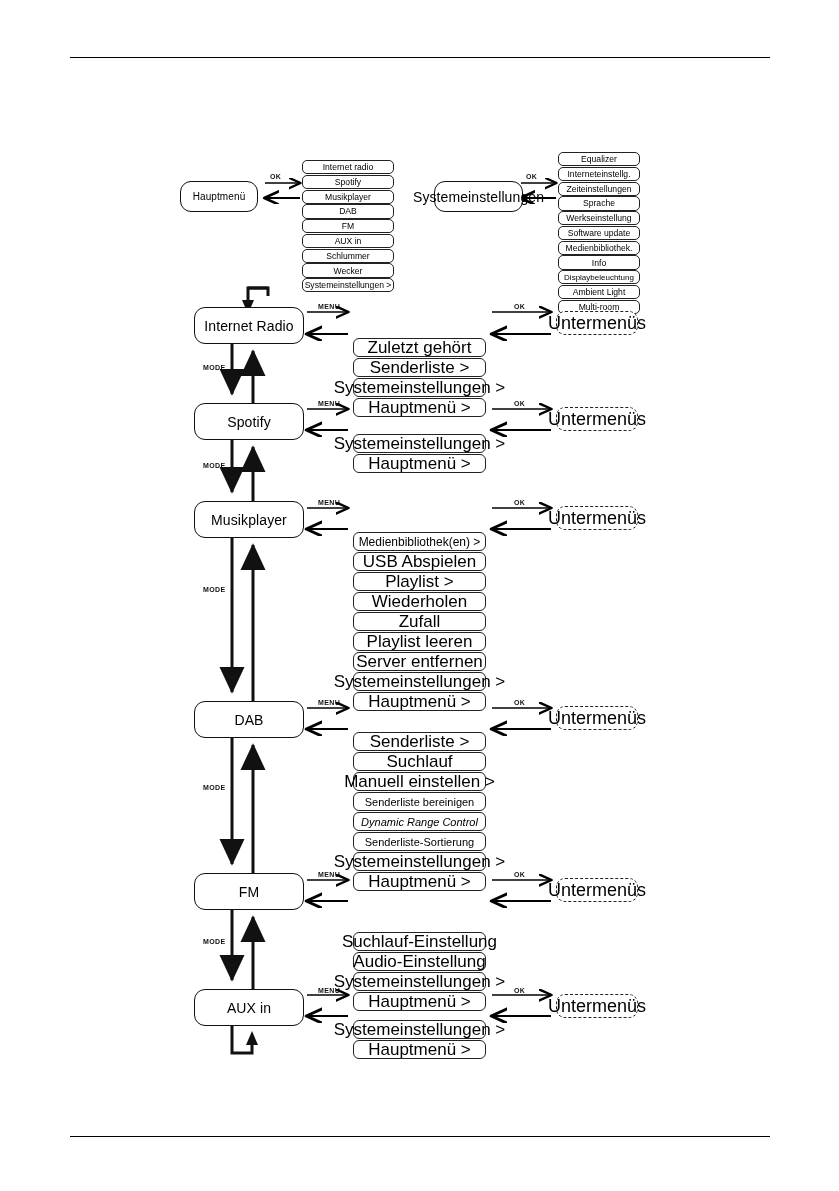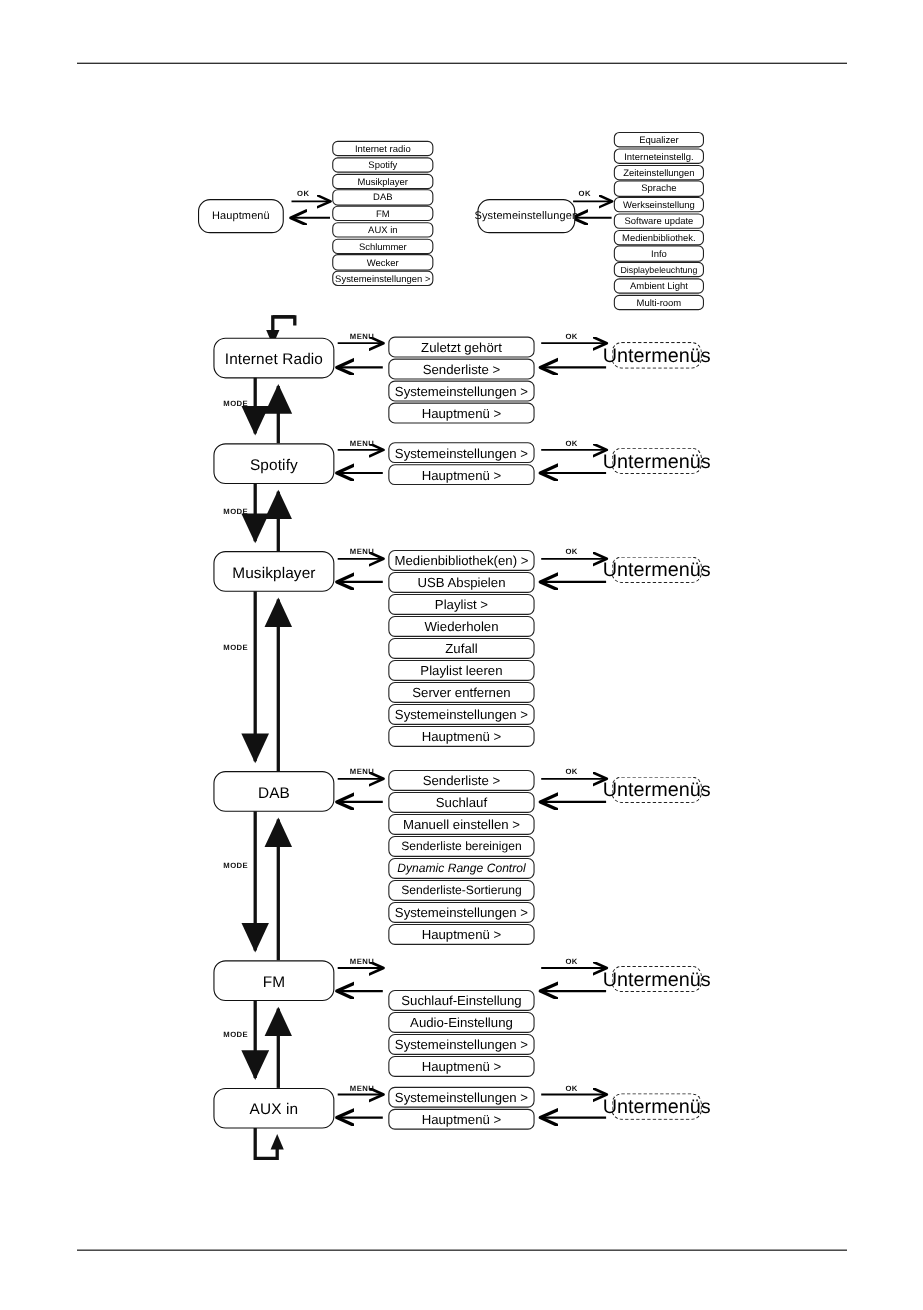--- a/index.html
+++ b/index.html
@@ -15,26 +15,26 @@
   .rule.bot{top:1136px;}
 
   
   .node{
     position:absolute;border:1.6px solid #111;border-radius:11px;background:#fff;
     display:flex;align-items:center;justify-content:center;
     font-size:14px;letter-spacing:.1px;white-space:nowrap;
   }
 
   
-  .menu{position:absolute;}
+  .menu{position:absolute;margin-top:32px;}
   .menu-item{
     border:1.1px solid #222;border-radius:6px;background:#fff;
     height:19px;margin-bottom:1px;
     display:flex;align-items:center;justify-content:center;
-    font-size:12px;white-space:nowrap;box-sizing:border-box;
+    font-size:17px;white-space:nowrap;box-sizing:border-box;
   }
   .menu.mini .menu-item{height:14.2px;font-size:8.6px;border-radius:5px;margin-bottom:0.6px;}
 
   
   .dashed{
     position:absolute;border:1.4px dashed #222;border-radius:9px;background:#fff;
     display:flex;align-items:center;justify-content:center;
     font-size:18px;white-space:nowrap;box-sizing:border-box;
   }
 
@@ -135,21 +135,21 @@
     <div class="menu-item">Spotify</div>
     <div class="menu-item">Musikplayer</div>
     <div class="menu-item">DAB</div>
     <div class="menu-item">FM</div>
     <div class="menu-item">AUX in</div>
     <div class="menu-item">Schlummer</div>
     <div class="menu-item">Wecker</div>
     <div class="menu-item">Systemeinstellungen &gt;</div>
   </div>
 
-  <div class="node" style="left:434px;top:181px;width:87px;height:29px;font-size:10px;">
+  <div class="node" style="left:434px;top:181px;width:87px;height:29px;font-size:14px;">
     <span>Systemeinstellungen</span>
   </div>
   <div class="cap" style="left:526px;top:173px;">OK</div>
 
   <div class="menu mini" style="left:558px;top:120px;width:82px;">
     <div class="menu-item">Equalizer</div>
     <div class="menu-item">Interneteinstellg.</div>
     <div class="menu-item">Zeiteinstellungen</div>
     <div class="menu-item">Sprache</div>
     <div class="menu-item">Werkseinstellung</div>

